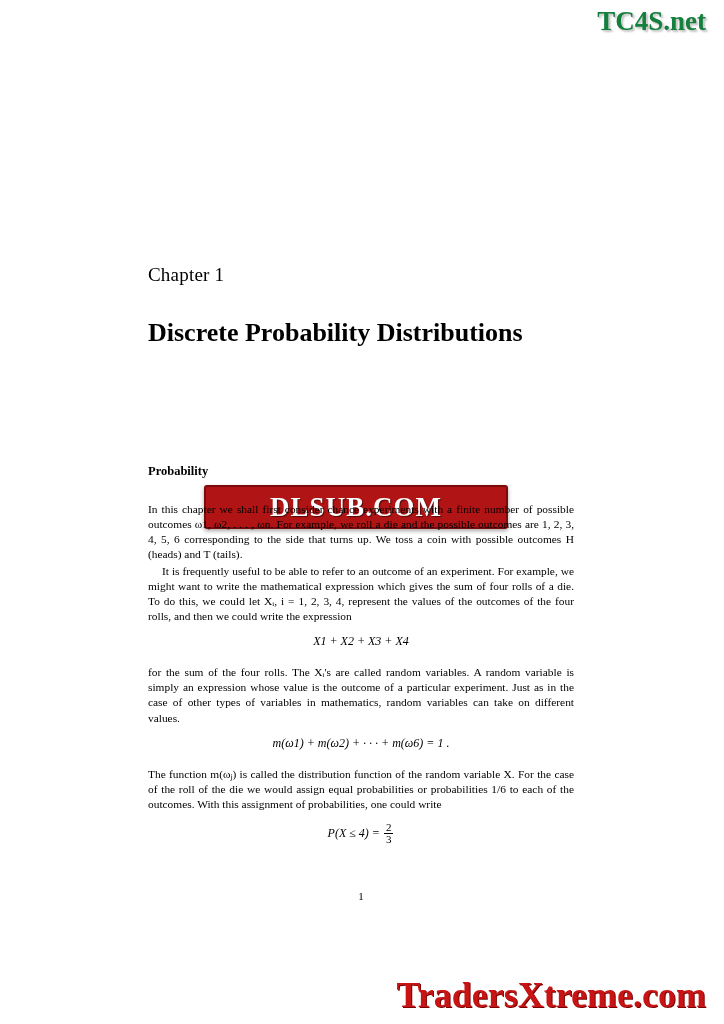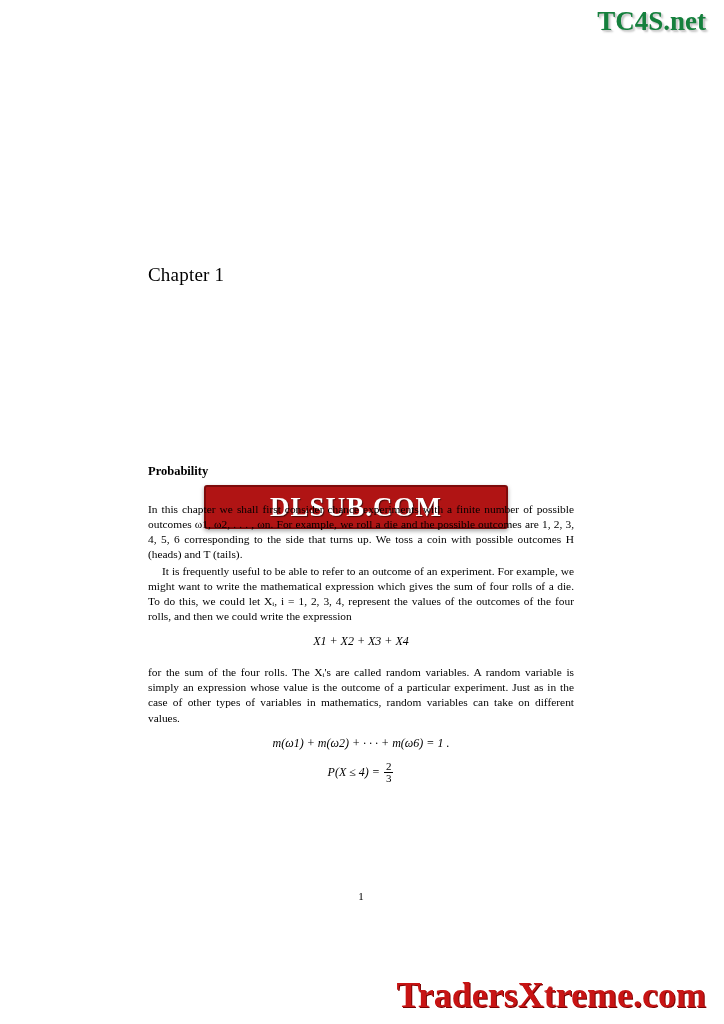--- a/index.html
+++ b/index.html
@@ -157,20 +157,21 @@
 <div class="wm-center">
   <span>DLSUB.COM</span>
 </div>
 
 <div class="wm-bottom">TradersXtreme.com</div>
 
 <div class="page">
 
   <div class="chapter-label">Chapter 1</div>
 
+  <div class="chapter-title">Discrete Probability Distributions</div>
 
 
   <div class="subsection-heading">Probability</div>
 
   <div class="body-flow">
 
     <p class="para">In this chapter we shall first consider chance experiments with a finite number of possible outcomes ω1, ω2, . . . , ωn. For example, we roll a die and the possible outcomes are 1, 2, 3, 4, 5, 6 corresponding to the side that turns up. We toss a coin with possible outcomes H (heads) and T (tails).</p>
 
     <p class="para indent">It is frequently useful to be able to refer to an outcome of an experiment. For example, we might want to write the mathematical expression which gives the sum of four rolls of a die. To do this, we could let Xᵢ, i = 1, 2, 3, 4, represent the values of the outcomes of the four rolls, and then we could write the expression</p>
 
@@ -178,20 +179,21 @@
       <span class="ital">X1 + X2 + X3 + X4</span>
     </div>
 
     <p class="para">for the sum of the four rolls. The Xᵢ's are called random variables. A random variable is simply an expression whose value is the outcome of a particular experiment. Just as in the case of other types of variables in mathematics, random variables can take on different values.</p>
 
 
     <div class="eq">
       <span class="ital">m(ω1) + m(ω2) + · · · + m(ω6) = 1 .</span>
     </div>
 
+    <p class="para">The function m(ωⱼ) is called the distribution function of the random variable X. For the case of the roll of the die we would assign equal probabilities or probabilities 1/6 to each of the outcomes. With this assignment of probabilities, one could write</p>
 
     <div class="eq">
       <span class="ital">P(X ≤ 4) =</span>
       <span class="frac">
         <span class="num-part">2</span>
         <span class="den-part">3</span>
       </span>
     </div>
 
   </div>

